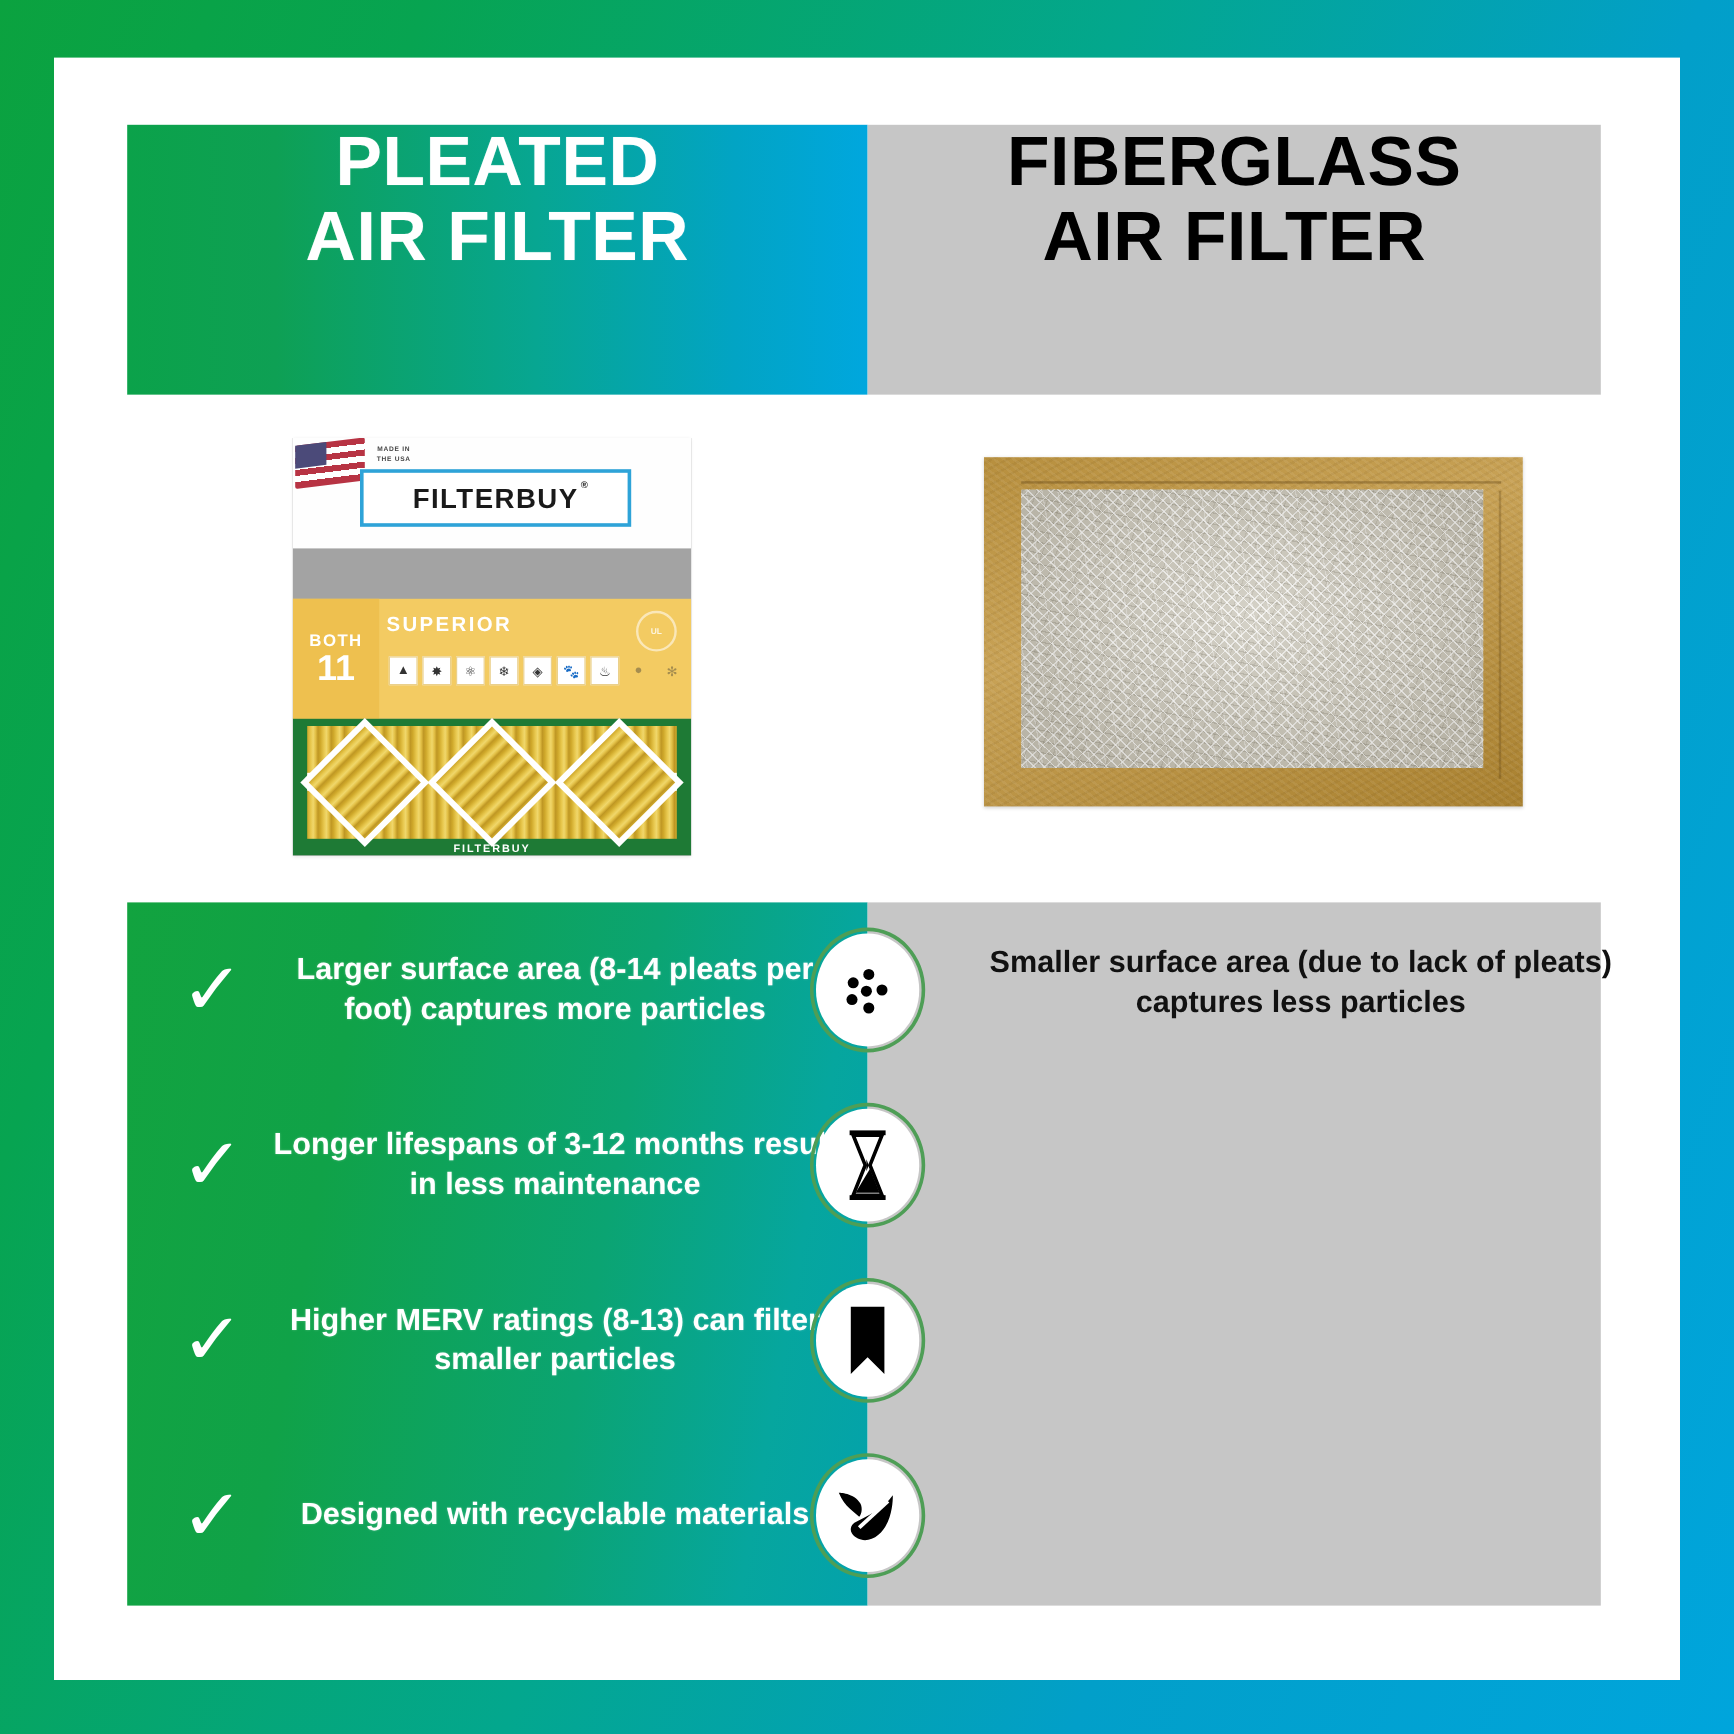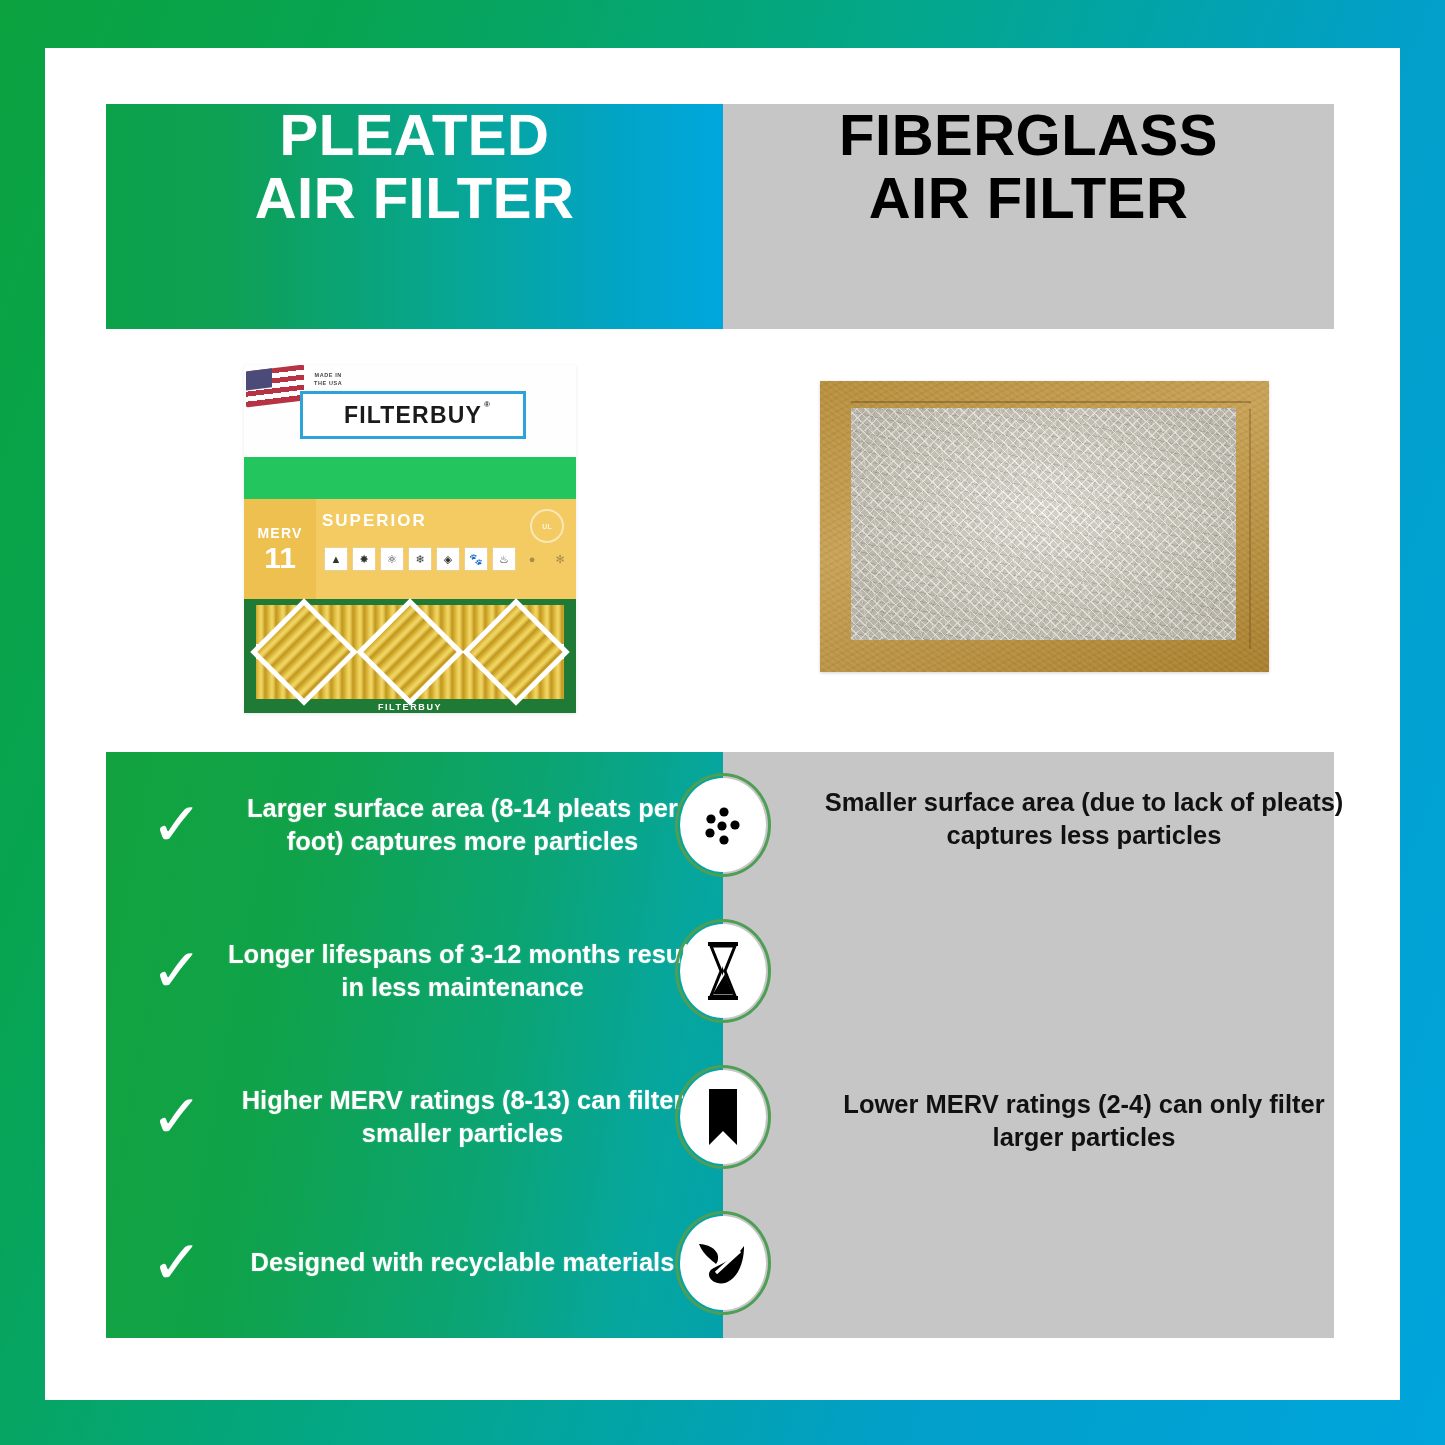--- a/index.html
+++ b/index.html
@@ -45,21 +45,21 @@
 
   
   #images{
     position:absolute;left:106px;top:329px;width:1228px;height:423px;
     background:#ffffff;
   }
 
   
   #box{
     position:absolute;left:138px;top:36px;width:332px;height:348px;
-    background:#22c55e;
+    background:#a3a3a3;
     box-shadow:0 1px 3px rgba(0,0,0,.10);
     overflow:hidden;
   }
   #box-white{
     position:absolute;left:0;top:0;width:332px;height:92px;background:#fefefe;
   }
   #flag{
     position:absolute;left:2px;top:3px;width:58px;height:36px;
     background:
       linear-gradient(#b22234 0 14%,#fff 14% 28%,#b22234 28% 42%,#fff 42% 56%,#b22234 56% 70%,#fff 70% 84%,#b22234 84% 100%);
@@ -273,21 +273,21 @@
         <span>THE USA</span>
       </div>
       <div id="logobox">
         <span id="logotext"><span>FILTERBUY</span><sup>®</sup></span>
       </div>
     </div>
 
 
     <div id="gold">
       <div id="merv">
-        <div class="m1">MERV</div>
+        <div class="m1">BOTH</div>
         <div class="m2">11</div>
       </div>
       <div id="superior">SUPERIOR</div>
       <div id="ulmark">UL</div>
       <div id="iconrow">
         <div class="boxicon">▲</div>
         <div class="boxicon">✸</div>
         <div class="boxicon">⚛</div>
         <div class="boxicon">❄</div>
         <div class="boxicon">◈</div>
@@ -370,21 +370,20 @@
       <div class="check">✓</div>
       <div class="ltxt">Higher MERV ratings (8-13) can filter smaller particles</div>
     </div>
     <div class="mid">
       <div class="mid-ring"></div>
       <div class="mid-disc"></div>
       <svg width="44" height="60" viewBox="0 0 44 60">
         <path d="M8 2 L36 2 L36 58 L22 44 L8 58 Z" fill="#000"></path>
       </svg>
     </div>
-    <div class="rtxt" style="top:44px;">Lower MERV ratings (2-4) can only filter larger particles</div>
   </div>
 
   <div class="row" id="row3">
     <div class="row-l">
       <div class="check">✓</div>
       <div class="ltxt">Designed with recyclable materials</div>
     </div>
     <div class="mid">
       <div class="mid-ring"></div>
       <div class="mid-disc"></div>

